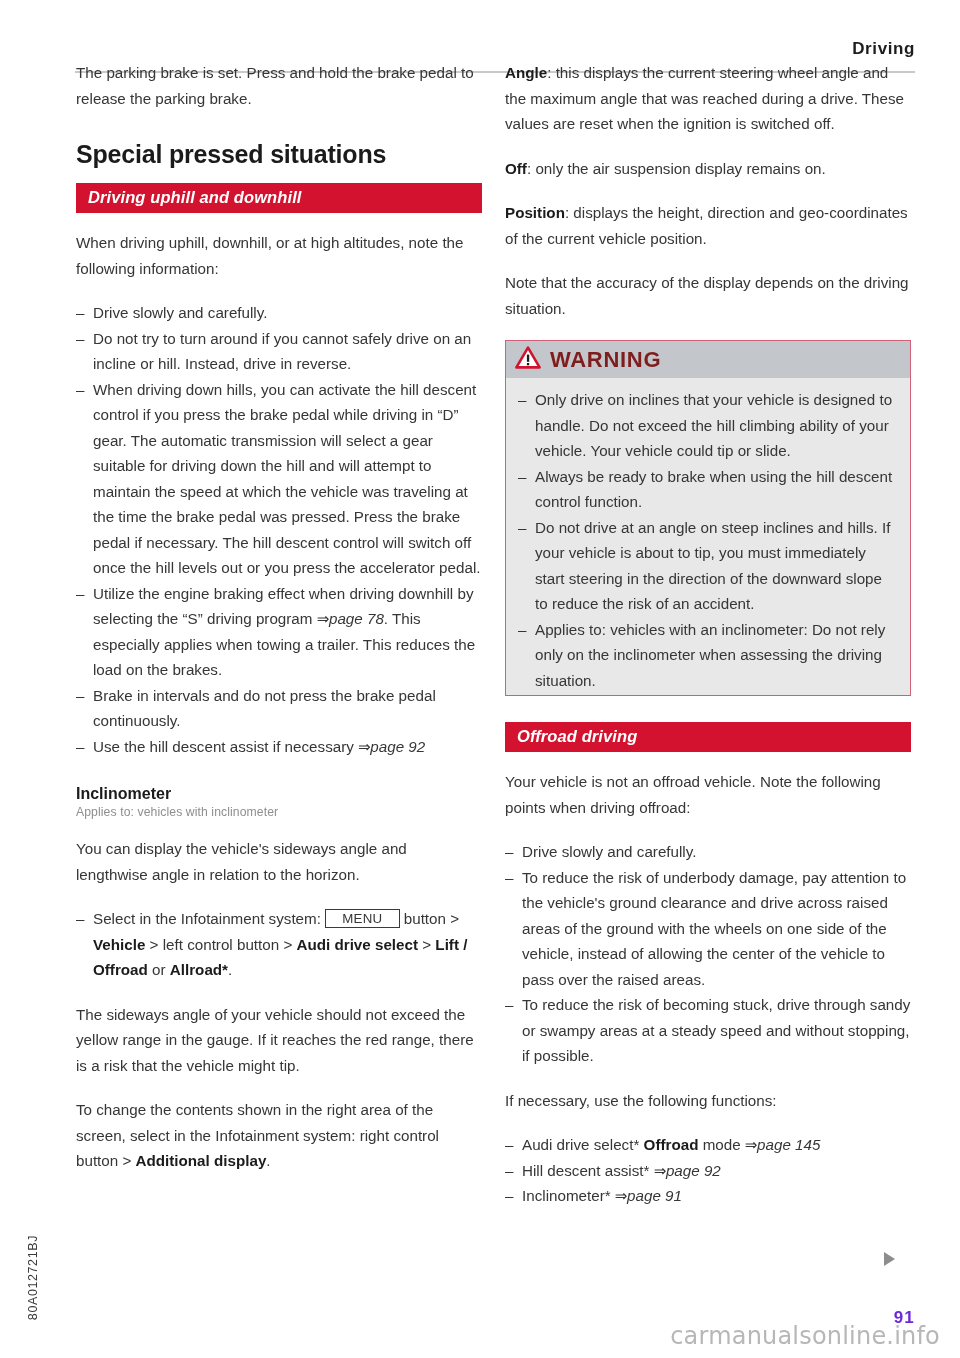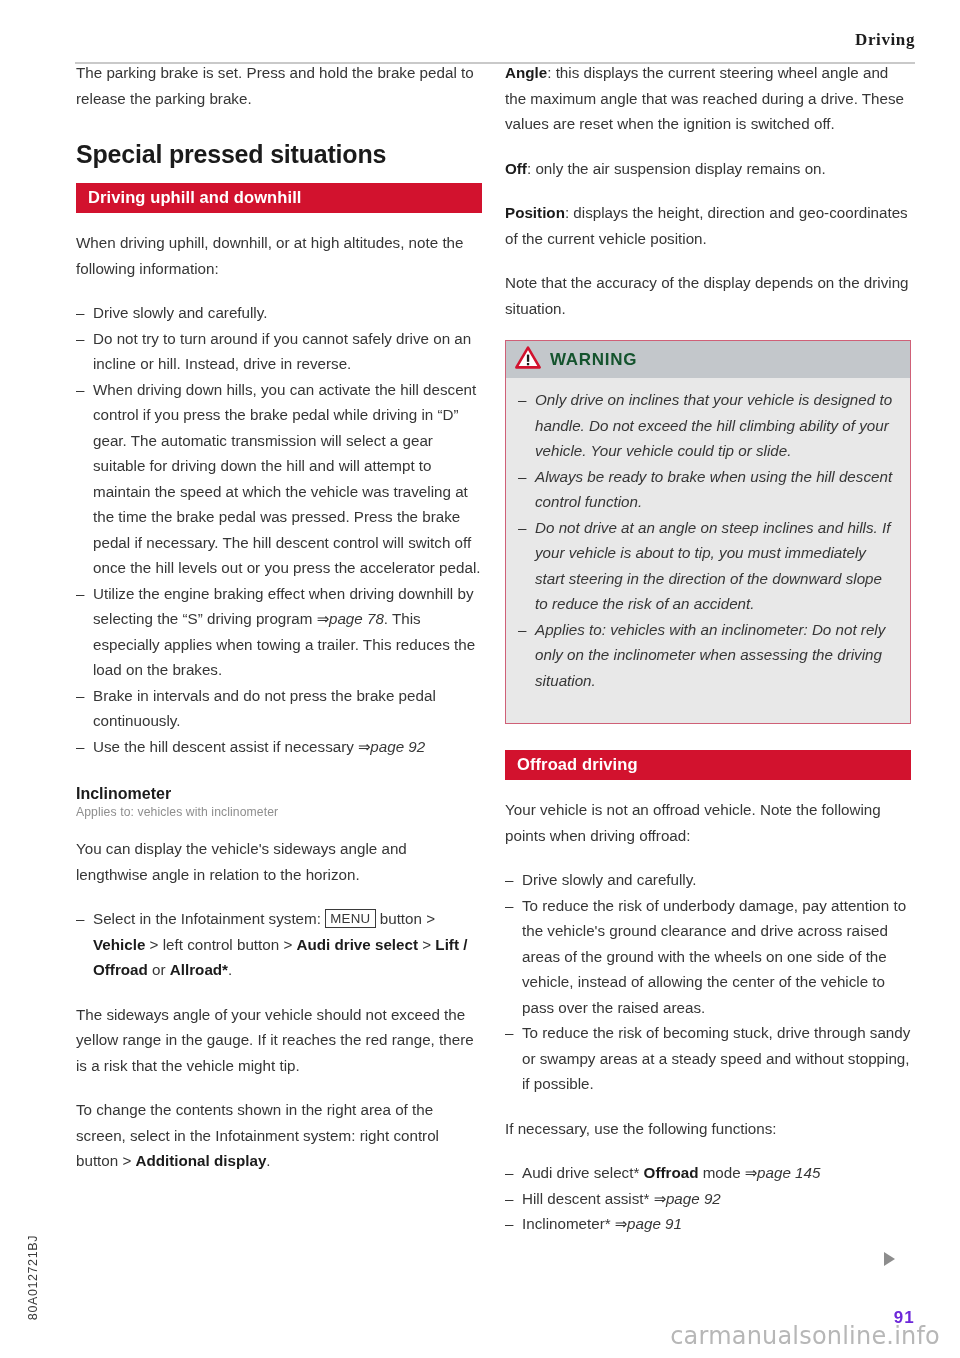--- a/index.html
+++ b/index.html
@@ -12,25 +12,24 @@
     height: 1358px;
     position: relative;
     font-family: "Liberation Sans", sans-serif;
     color: #2b2b2b;
     overflow: hidden;
   }
 
   
   .page-header {
     position: absolute;
-    top: 30px;
+    top: 39px;
     left: 75px;
     right: 45px;
     height: 34px;
-    font-family: Liberation Serif, serif;
   }
   .page-header .chapter {
     position: absolute;
     right: 0;
     top: 0;
     font-size: 17px;
     font-weight: bold;
     letter-spacing: 0.6px;
     color: #1d1d1d;
   }
@@ -74,40 +73,41 @@
     color: #1b1b1b;
   }
   .redbar {
     background: #d2122e;
     color: #ffffff;
     font-size: 16.5px;
     font-weight: bold;
     padding: 5px 10px 6px 12px;
     margin: 0 0 17px 0;
     letter-spacing: 0.1px;
+    font-style: italic;
   }
   .h3 {
     margin: 26px 0 0 0;
     font-size: 16px;
     font-weight: bold;
     color: #1b1b1b;
   }
   .applies {
     margin: 2px 0 17px 0;
     font-size: 12.2px;
     color: #8e8e8e;
     letter-spacing: 0.1px;
   }
   b, strong { font-weight: bold; color: #1b1b1b; }
   .xref { font-style: italic; white-space: nowrap; }
   .arrow { font-style: normal; letter-spacing: -0.5px; }
   .keycap {
     display: inline-block;
     border: 1.6px solid #3a3a3a;
-    padding: 0 4px;
+    padding: 0 16px;
     font-size: 13.3px;
     line-height: 17px;
     letter-spacing: 0.3px;
     vertical-align: 1px;
   }
 
   
   ul.dash {
     list-style: none;
     margin: 0 0 19px 0;
@@ -136,28 +136,27 @@
     margin: 0 0 26px 0;
   }
   .warning-head {
     display: flex;
     align-items: center;
     gap: 9px;
     background: #c3c7cb;
     padding: 5px 10px 5px 9px;
   }
   .warning-head .label {
-    font-size: 17px;
+    font-size: 22px;
     font-weight: bold;
     letter-spacing: 0.7px;
-    color: #14532d;
+    color: #7f1d1d;
   }
   .warning-body {
-    padding: 9px 13px 30px 12px;
-    font-style: italic;
+    padding: 9px 13px 2px 12px;
   }
   .warning-body ul.dash { margin-bottom: 0; }
 
   
   .side-code {
     position: absolute;
     left: 26px;
     bottom: 38px;
     font-size: 12.5px;
     letter-spacing: 0.6px;

